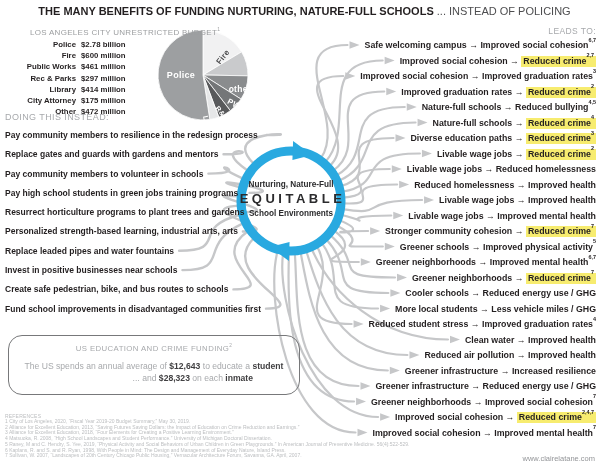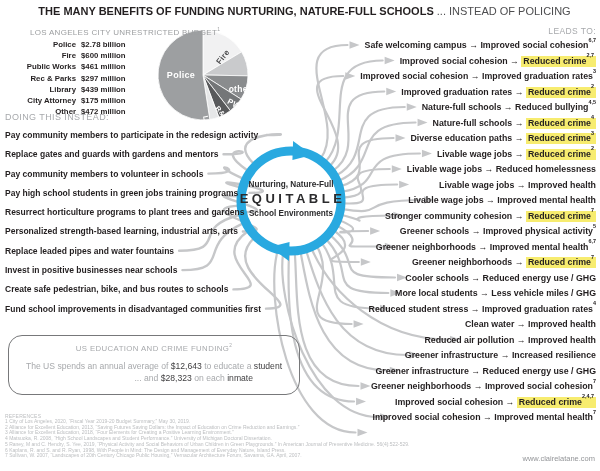--- a/index.html
+++ b/index.html
@@ -33,21 +33,21 @@
 
   .center-circle-text{position:absolute;left:231px;top:178px;width:120px;text-align:center;}
   .cc-line1,.cc-line3{font-size:8.2px;font-weight:bold;line-height:13px;color:#2b2b2d;}
   .cc-line2{font-size:13px;font-weight:bold;line-height:16px;letter-spacing:3.5px;padding-left:3px;color:#2b2b2d;}
 
   .funding-box{position:absolute;left:8px;top:335px;width:292px;height:60px;border:1.5px solid #77787a;border-radius:14px;box-sizing:border-box;}
   .funding-title{margin-top:7px;text-align:center;font-size:7.8px;color:#a7a9ac;letter-spacing:.4px;}
   .funding-line1{margin-top:8px;text-align:center;font-size:8.6px;white-space:nowrap;}
   .funding-line2{margin-top:2px;text-align:right;padding-right:46px;font-size:8.6px;white-space:nowrap;}
   .fr{color:#a7a9ac;}
-  .fb{color:#414042;font-weight:normal;}
+  .fb{color:#414042;font-weight:bold;}
 
   .references{position:absolute;left:5px;top:413px;color:#bcbec0;}
   .ref-heading{font-size:5px;line-height:6px;letter-spacing:.2px;}
   .ref-line{font-size:5px;line-height:5.7px;white-space:nowrap;}
 
   .website{position:absolute;right:5px;bottom:8px;font-size:7.5px;color:#939598;}
 </style>
 </head>
 <body>
 
@@ -147,21 +147,21 @@
       <div class="budget-row">
         <span class="budget-label">Public Works</span>
         <span class="budget-value">$461 million</span>
       </div>
       <div class="budget-row">
         <span class="budget-label">Rec &amp; Parks</span>
         <span class="budget-value">$297 million</span>
       </div>
       <div class="budget-row">
         <span class="budget-label">Library</span>
-        <span class="budget-value">$439 million</span>
+        <span class="budget-value">$414 million</span>
       </div>
       <div class="budget-row">
         <span class="budget-label">City Attorney</span>
         <span class="budget-value">$175 million</span>
       </div>
       <div class="budget-row">
         <span class="budget-label">Other</span>
         <span class="budget-value">$472 million</span>
       </div>
     </div>
@@ -169,21 +169,21 @@
       <div class="pie-label" style="left: 181px; top: 75px; font-size: 9px; color: rgb(255, 255, 255); transform: translate(-50%, -50%) rotate(0deg);">Police</div>
       <div class="pie-label" style="left: 223px; top: 57px; font-size: 8px; color: rgb(75, 75, 77); transform: translate(-50%, -50%) rotate(-52deg);">Fire</div>
       <div class="pie-label" style="left: 234px; top: 104px; font-size: 8px; color: rgb(255, 255, 255); transform: translate(-50%, -50%) rotate(28deg);">PW</div>
       <div class="pie-label" style="left: 222px; top: 113px; font-size: 7px; color: rgb(255, 255, 255); transform: translate(-50%, -50%) rotate(50deg);">R&amp;P</div>
       <div class="pie-label" style="left: 206px; top: 118px; font-size: 7px; color: rgb(255, 255, 255); transform: translate(-50%, -50%) rotate(78deg);">L</div>
       <div class="pie-label" style="left: 240px; top: 89px; font-size: 8.5px; color: rgb(255, 255, 255); transform: translate(-50%, -50%) rotate(0deg);">other</div>
     </div>
 
   <div class="instead-header">DOING THIS INSTEAD:</div>
   <div class="instead-list" id="instead-list">
-      <div class="instead-item"><span class="instead-item-text">Pay community members to participate in the redesign activity</span></div>
+      <div class="instead-item"><span class="instead-item-text">Pay community members to resilience in the redesign process</span></div>
       <div class="instead-item"><span class="instead-item-text">Replace gates and guards with gardens and mentors</span></div>
       <div class="instead-item"><span class="instead-item-text">Pay community members to volunteer in schools</span></div>
       <div class="instead-item"><span class="instead-item-text">Pay high school students in green jobs training programs</span></div>
       <div class="instead-item"><span class="instead-item-text">Resurrect horticulture programs to plant trees and gardens</span></div>
       <div class="instead-item"><span class="instead-item-text">Personalized strength-based learning, industrial arts, arts</span></div>
       <div class="instead-item"><span class="instead-item-text">Replace leaded pipes and water fountains</span></div>
       <div class="instead-item"><span class="instead-item-text">Invest in positive businesses near schools</span></div>
       <div class="instead-item"><span class="instead-item-text">Create safe pedestrian, bike, and bus routes to schools</span></div>
       <div class="instead-item"><span class="instead-item-text">Fund school improvements in disadvantaged communities first</span></div>
     </div>
@@ -192,20 +192,21 @@
   <div class="leads-list" id="leads-list">
       <div class="leads-item"><span class="leads-from">Safe welcoming campus</span><span class="leads-arrow"> → </span><span class="leads-to">Improved social cohesion<sup>6,7</sup></span></div>
       <div class="leads-item"><span class="leads-from">Improved social cohesion</span><span class="leads-arrow"> → </span><span class="leads-to hl">Reduced crime<sup>2,7</sup></span></div>
       <div class="leads-item"><span class="leads-from">Improved social cohesion</span><span class="leads-arrow"> → </span><span class="leads-to">Improved graduation rates<sup>3</sup></span></div>
       <div class="leads-item"><span class="leads-from">Improved graduation rates</span><span class="leads-arrow"> → </span><span class="leads-to hl">Reduced crime<sup>2</sup></span></div>
       <div class="leads-item"><span class="leads-from">Nature-full schools</span><span class="leads-arrow"> → </span><span class="leads-to">Reduced bullying<sup>4,5</sup></span></div>
       <div class="leads-item"><span class="leads-from">Nature-full schools</span><span class="leads-arrow"> → </span><span class="leads-to hl">Reduced crime<sup>4</sup></span></div>
       <div class="leads-item"><span class="leads-from">Diverse education paths</span><span class="leads-arrow"> → </span><span class="leads-to hl">Reduced crime<sup>3</sup></span></div>
       <div class="leads-item"><span class="leads-from">Livable wage jobs</span><span class="leads-arrow"> → </span><span class="leads-to hl">Reduced crime<sup>2</sup></span></div>
       <div class="leads-item"><span class="leads-from">Livable wage jobs</span><span class="leads-arrow"> → </span><span class="leads-to">Reduced homelessness</span></div>
+      <div class="leads-item"><span class="leads-from">Reduced homelessness</span><span class="leads-arrow"> → </span><span class="leads-to">Improved health</span></div>
       <div class="leads-item"><span class="leads-from">Livable wage jobs</span><span class="leads-arrow"> → </span><span class="leads-to">Improved health</span></div>
       <div class="leads-item"><span class="leads-from">Livable wage jobs</span><span class="leads-arrow"> → </span><span class="leads-to">Improved mental health</span></div>
       <div class="leads-item"><span class="leads-from">Stronger community cohesion</span><span class="leads-arrow"> → </span><span class="leads-to hl">Reduced crime<sup>7</sup></span></div>
       <div class="leads-item"><span class="leads-from">Greener schools</span><span class="leads-arrow"> → </span><span class="leads-to">Improved physical activity<sup>5</sup></span></div>
       <div class="leads-item"><span class="leads-from">Greener neighborhoods</span><span class="leads-arrow"> → </span><span class="leads-to">Improved mental health<sup>6,7</sup></span></div>
       <div class="leads-item"><span class="leads-from">Greener neighborhoods</span><span class="leads-arrow"> → </span><span class="leads-to hl">Reduced crime<sup>7</sup></span></div>
       <div class="leads-item"><span class="leads-from">Cooler schools</span><span class="leads-arrow"> → </span><span class="leads-to">Reduced energy use / GHG</span></div>
       <div class="leads-item"><span class="leads-from">More local students</span><span class="leads-arrow"> → </span><span class="leads-to">Less vehicle miles / GHG</span></div>
       <div class="leads-item"><span class="leads-from">Reduced student stress</span><span class="leads-arrow"> → </span><span class="leads-to">Improved graduation rates<sup>4</sup></span></div>
       <div class="leads-item"><span class="leads-from">Clean water</span><span class="leads-arrow"> → </span><span class="leads-to">Improved health</span></div>

